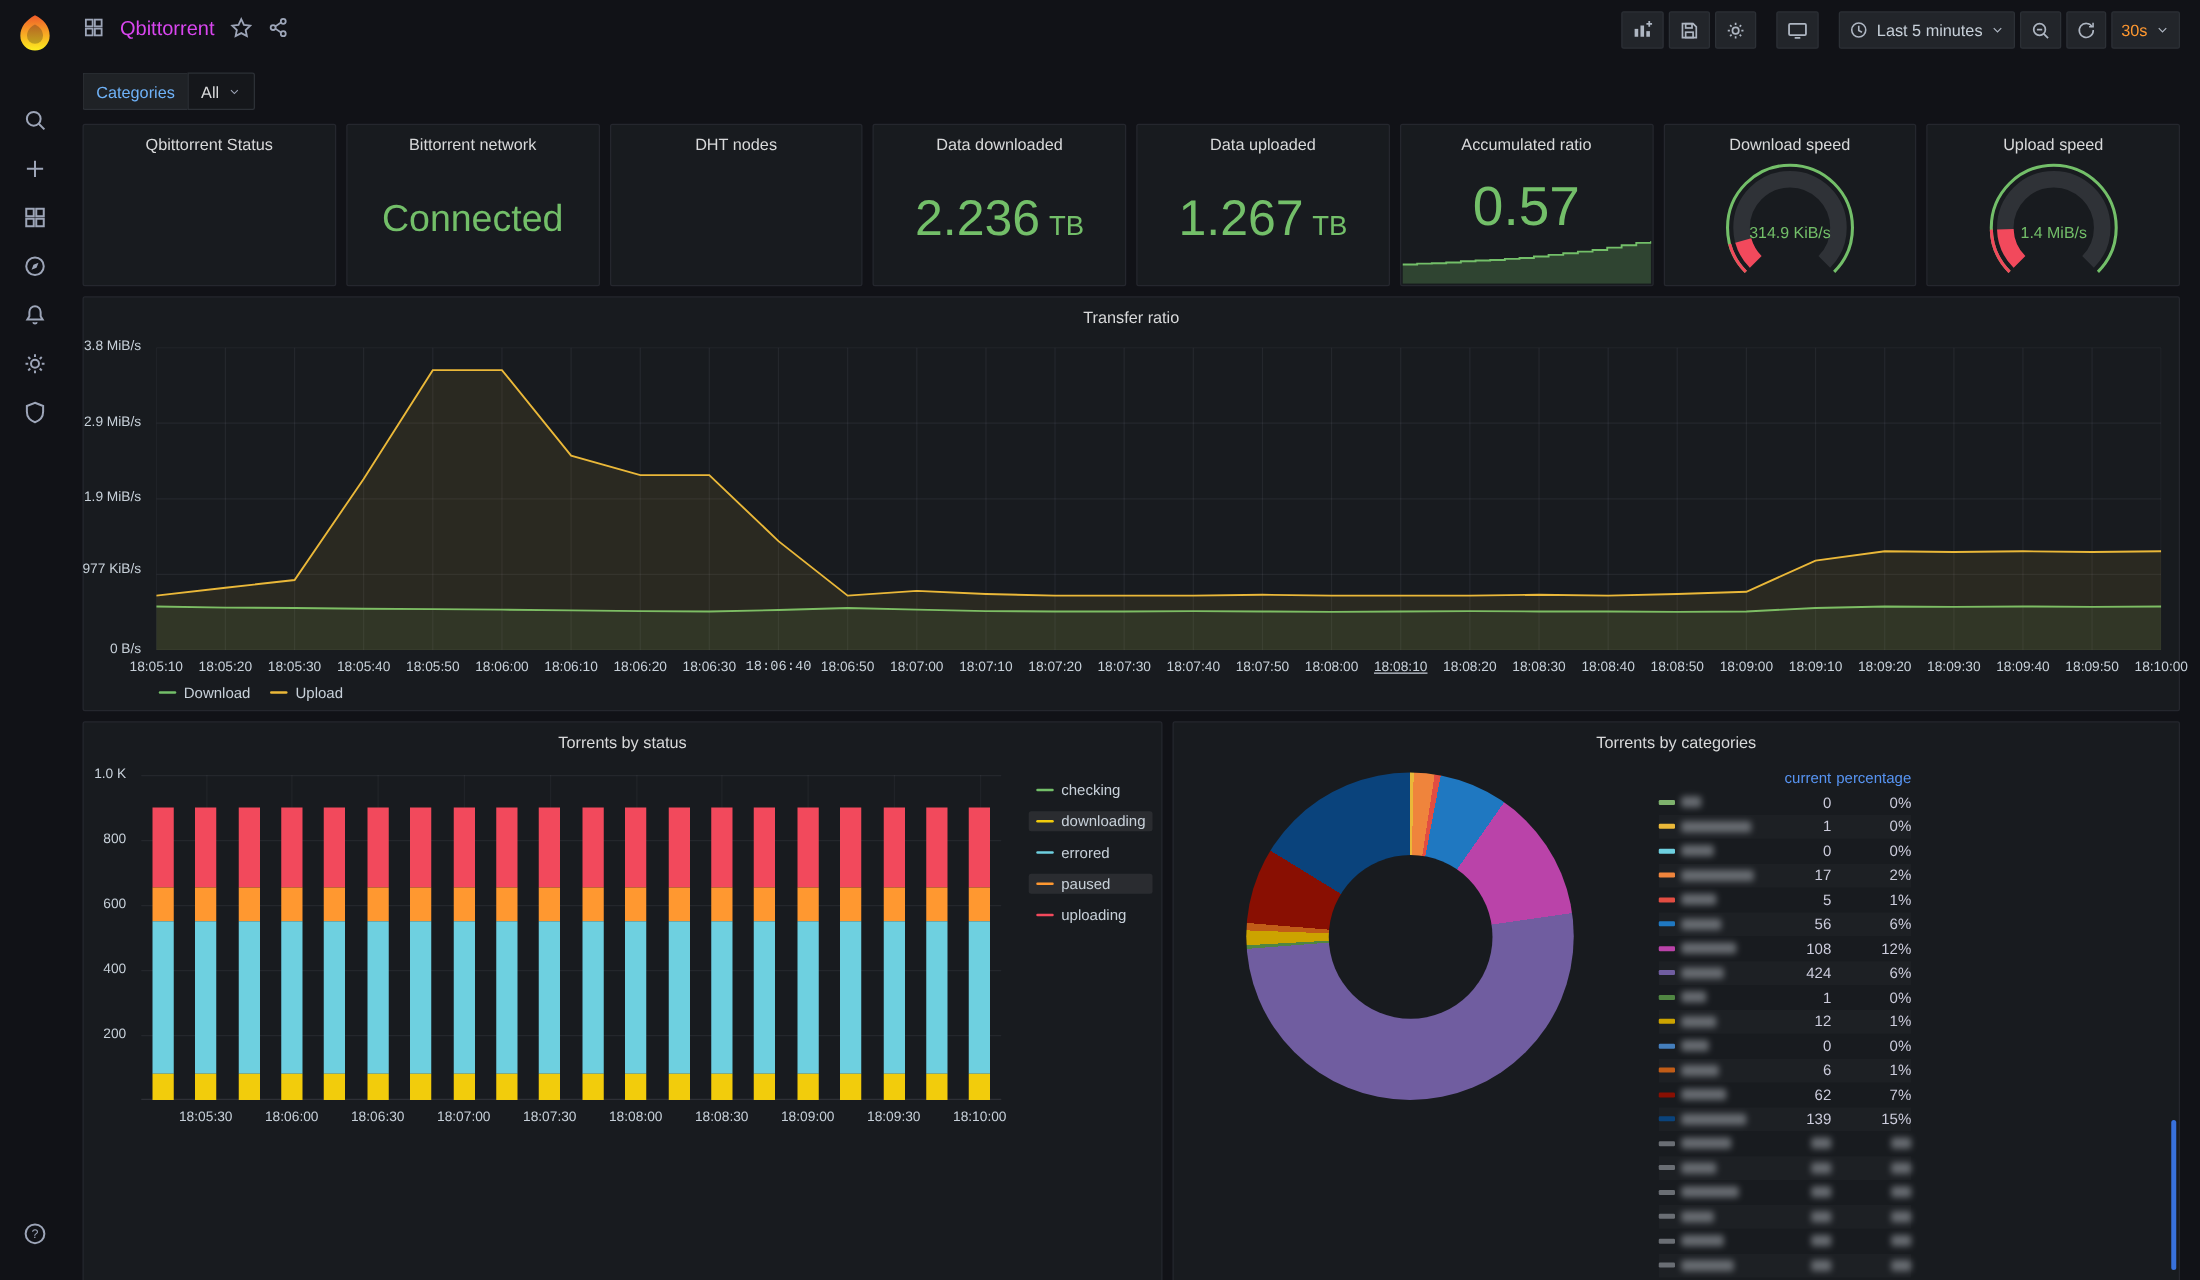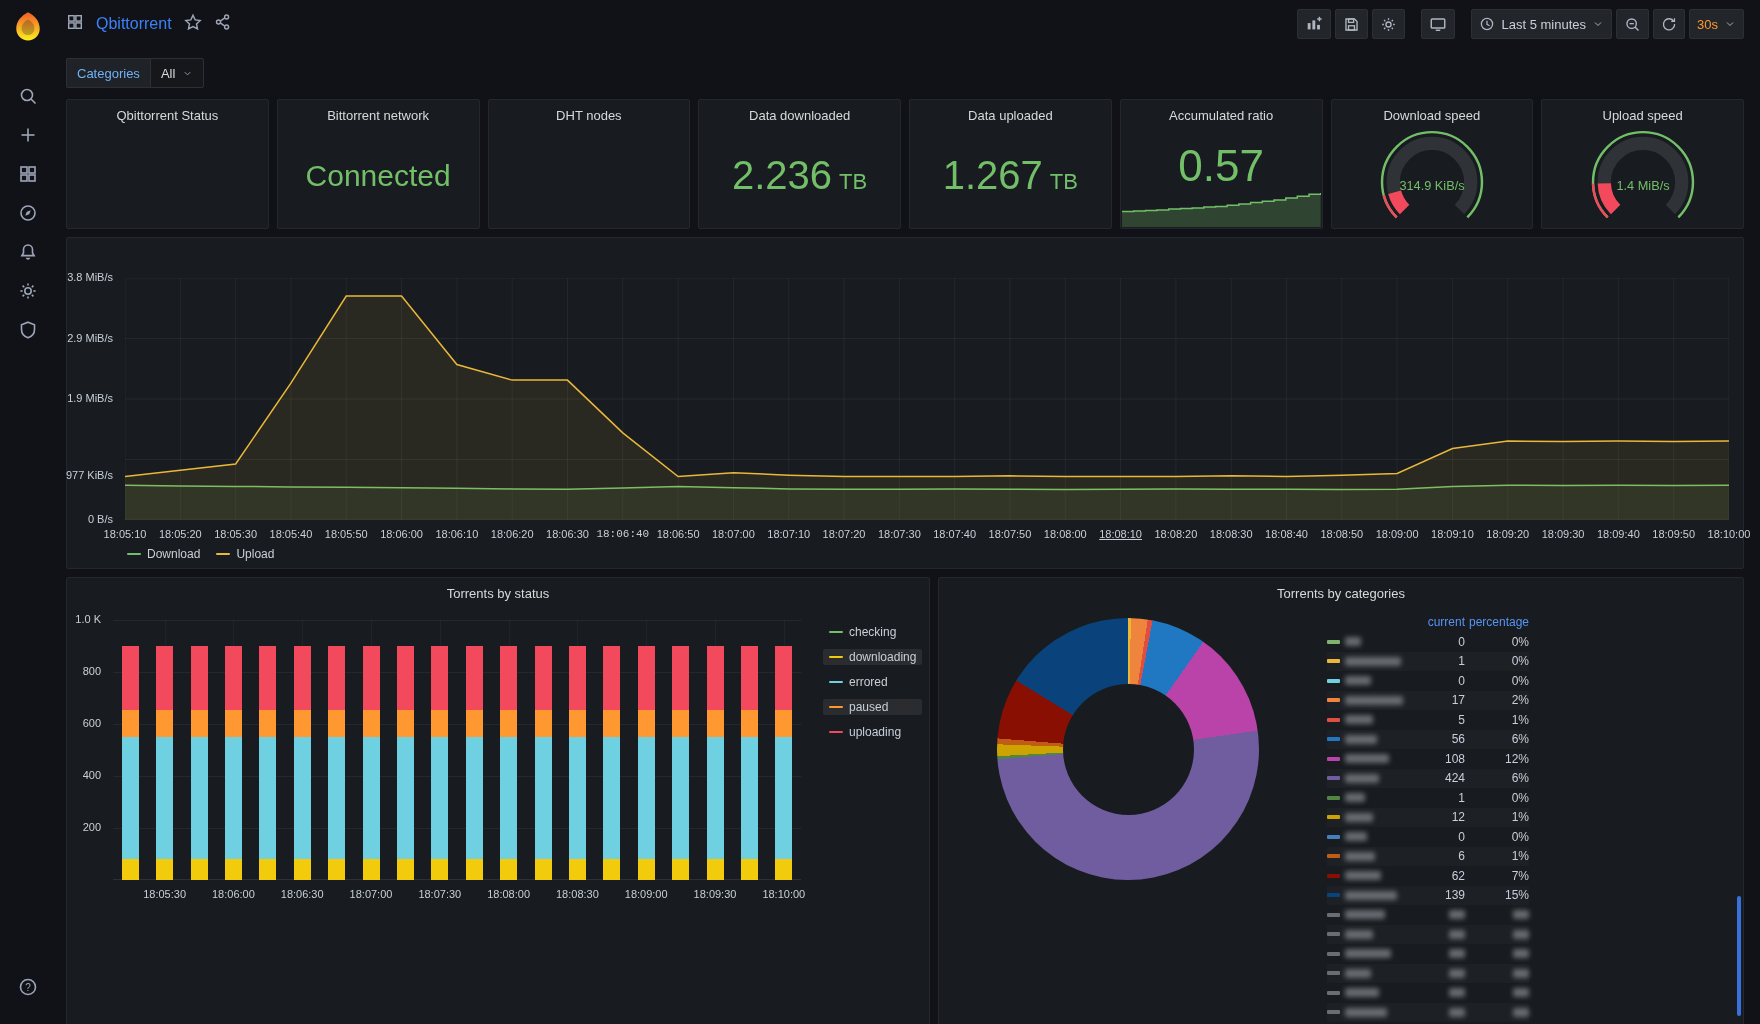--- a/index.html
+++ b/index.html
@@ -14,21 +14,21 @@
   .side-icon { width:55px; height:39px; display:flex; align-items:center; justify-content:center; color:#9da5b8; cursor:pointer; }
   .side-icon svg { stroke:#9da5b8; fill:none; stroke-width:1.6; }
   .side-bottom { margin-top:auto; }
 
   
   .main { flex:1; display:flex; flex-direction:column; padding:0 16px 0 11px; }
 
   .topbar { height:48px; display:flex; align-items:center; justify-content:space-between; flex:none; }
   .tb-left { display:flex; align-items:center; gap:12px; }
   .tb-left svg { stroke:#9da5b8; fill:none; stroke-width:1.6; cursor:pointer; }
-  .page-title { font-size:16px; font-weight:500; color:#3b82f6; }
+  .page-title { font-size:16px; font-weight:500; color:#d946ef; }
   .tb-right { display:flex; align-items:center; gap:4px; }
   .hbtn { height:30px; min-width:30px; padding:0 7px; background:#22252a; border:1px solid #2c3036; border-radius:2px;
     display:flex; align-items:center; justify-content:center; gap:6px; cursor:pointer; color:#c7d0d9; font-size:13px; }
   .hbtn svg { stroke:#aeb6c2; fill:none; stroke-width:1.6; }
   .group-gap { width:8px; }
   .accent-text { font-weight:500; }
 
   .filters { display:flex; align-items:center; margin:10px 0 11px; flex:none; }
   .var-label { height:30px; display:flex; align-items:center; padding:0 10px; background:#1f2226; border:1px solid #2c3036;
     border-right:none; border-radius:2px 0 0 2px; color:#6fb2f8; font-size:13px; cursor:pointer; }
@@ -347,23 +347,24 @@
               <path d="M33.13 82.87A38 38 0 0 1 22.02 57.19" stroke="#f2495c" stroke-width="13" fill="none"></path>
               <path d="M25.35 90.65A49 49 0 1 1 94.65 90.65" stroke="#73bf69" stroke-width="2.4" fill="none"></path>
               <path d="M25.35 90.65A49 49 0 0 1 11.02 57.54" stroke="#f2495c" stroke-width="2.4" fill="none"></path>
               <text x="60" y="64" fill="#73bf69" font-size="12.5" text-anchor="middle">1.4 MiB/s</text>
             </svg>
           </div>
       </div>
     </div>
 
     <div class="panel transfer-panel">
+      <div class="panel-title">Transfer ratio</div>
       <div class="ylabels" id="tr-ylabels">
           <span style="top: 275px;">0 B/s</span>
-          <span style="top: 231px;">977 KiB/s</span>
+          <span style="top: 211px;">977 KiB/s</span>
           <span style="top: 154px;">1.9 MiB/s</span>
           <span style="top: 93.5px; text-align: center;">2.9 MiB/s</span>
           <span style="top: 33px;">3.8 MiB/s</span>
         </div>
       <div class="tr-plot">
         <svg id="tr-svg" viewBox="0 0 1606 242" preserveAspectRatio="none">
             <g stroke="rgba(204,204,220,0.07)" stroke-width="1">
               <line x1="0.0" y1="0" x2="0.0" y2="242"></line>
               <line x1="55.4" y1="0" x2="55.4" y2="242"></line>
               <line x1="110.8" y1="0" x2="110.8" y2="242"></line>

